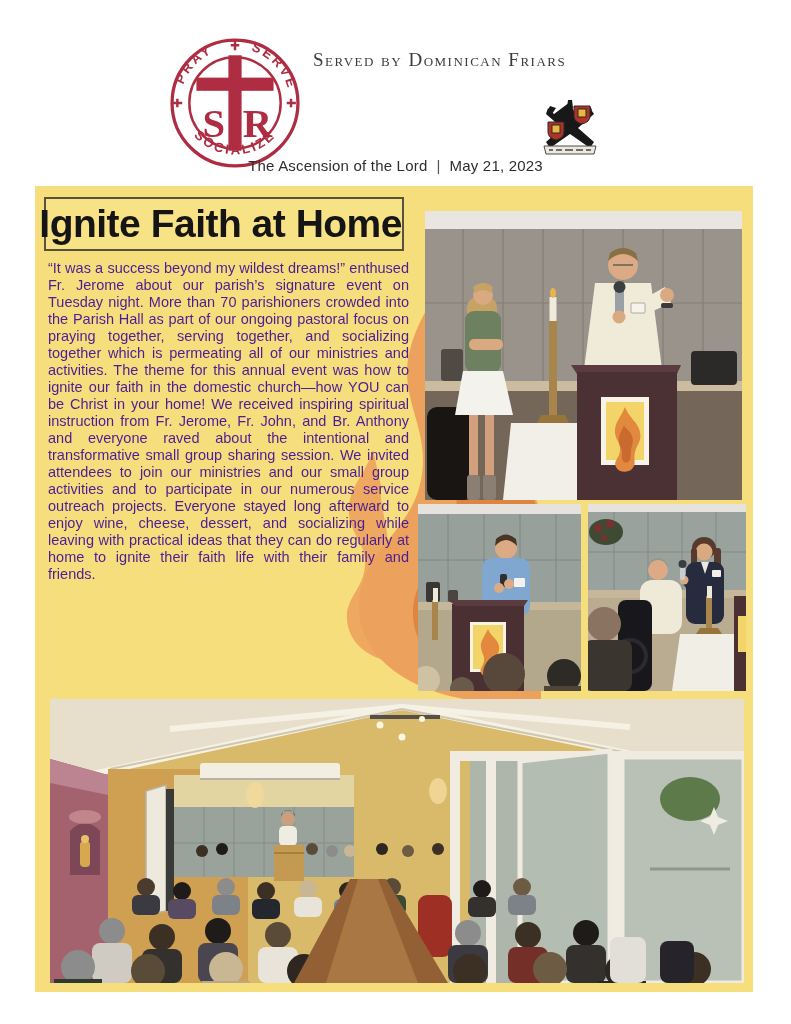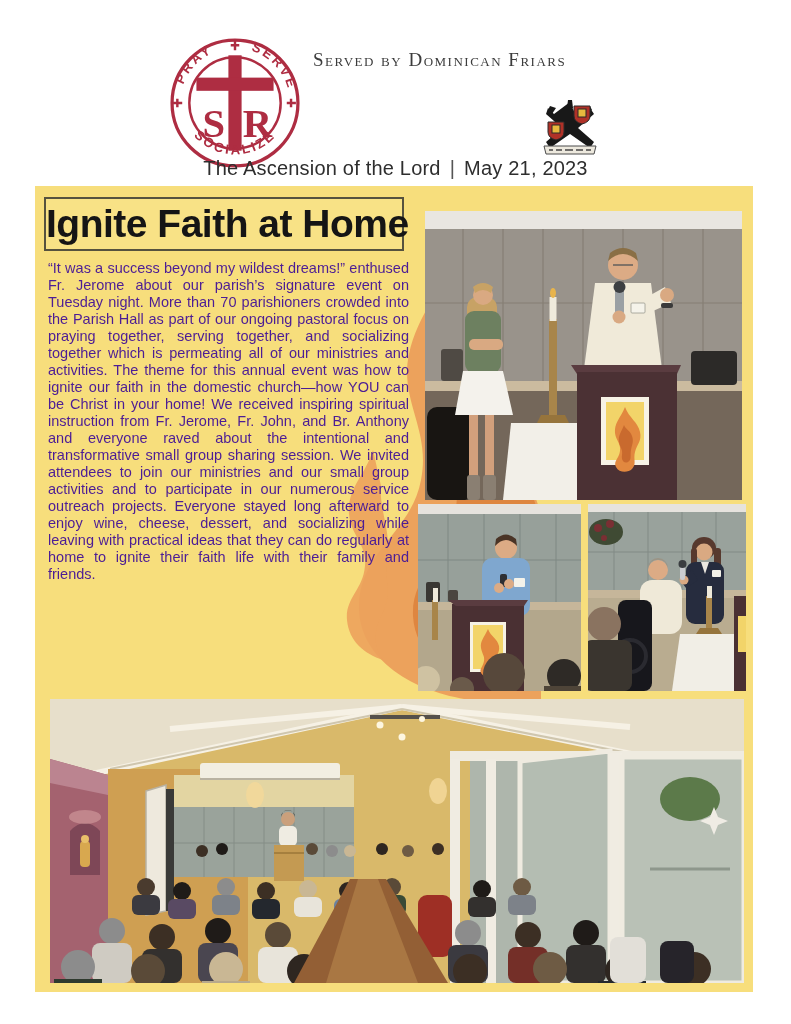--- a/index.html
+++ b/index.html
@@ -11,28 +11,28 @@
   .seal{position:absolute;left:168px;top:36px;width:134px;height:134px;}
   .title-block{position:absolute;left:313px;top:40px;width:300px;}
   .church-name{font-family:"Liberation Serif",serif;font-variant:small-caps;
                font-size:46px;line-height:50px;color:#9C2035;letter-spacing:3px;font-weight:400;}
   .church-type{font-family:"Liberation Serif",serif;font-variant:small-caps;
                font-size:22px;line-height:24px;color:#A84554;letter-spacing:2px;margin-top:1px;}
   .served-by{font-family:"Liberation Serif",serif;font-variant:small-caps;
              font-size:19px;line-height:22px;color:#3C3C3C;letter-spacing:1.5px;margin-top:9px;}
   .crest{position:absolute;left:540px;top:98px;width:60px;height:62px;}
   .issue-line{position:absolute;left:0;top:157px;width:791px;text-align:center;
-              font-size:20px;color:#2E2E2E;letter-spacing:.2px;}
+              font-size:15px;color:#2E2E2E;letter-spacing:.2px;}
   .issue-line .sep{margin:0 9px;color:#555;}
 
   
   .feature{position:absolute;left:35px;top:186px;width:718px;height:806px;background:#F7DE7C;}
   .flame{position:absolute;left:278px;top:28px;width:228px;height:488px;z-index:1;}
   .headline-box{position:absolute;left:9px;top:11px;width:356px;height:50px;z-index:2;
-                border:2px solid #56523E;background:#F8E286;display:flex;align-items:center;justify-content:flex-start;}
+                border:2px solid #56523E;background:#F8E286;display:flex;align-items:center;justify-content:flex-end;}
   .headline{font-size:39px;font-weight:bold;color:#151515;letter-spacing:-.5px;white-space:nowrap;}
   .body-copy{position:absolute;left:13px;top:74px;width:361px;z-index:2;
              font-size:14.5px;line-height:17px;color:#4c1d95;text-align:justify;}
   .body-copy p{margin:0 0 13px 0;}
 
   .photo{position:absolute;overflow:hidden;z-index:3;background:#8d877e;}
   .photo svg{display:block;width:100%;height:100%;}
   .photo-main{left:390px;top:25px;width:317px;height:289px;}
   .photo-small-left{left:383px;top:318px;width:163px;height:187px;}
   .photo-small-right{left:553px;top:318px;width:158px;height:187px;}

